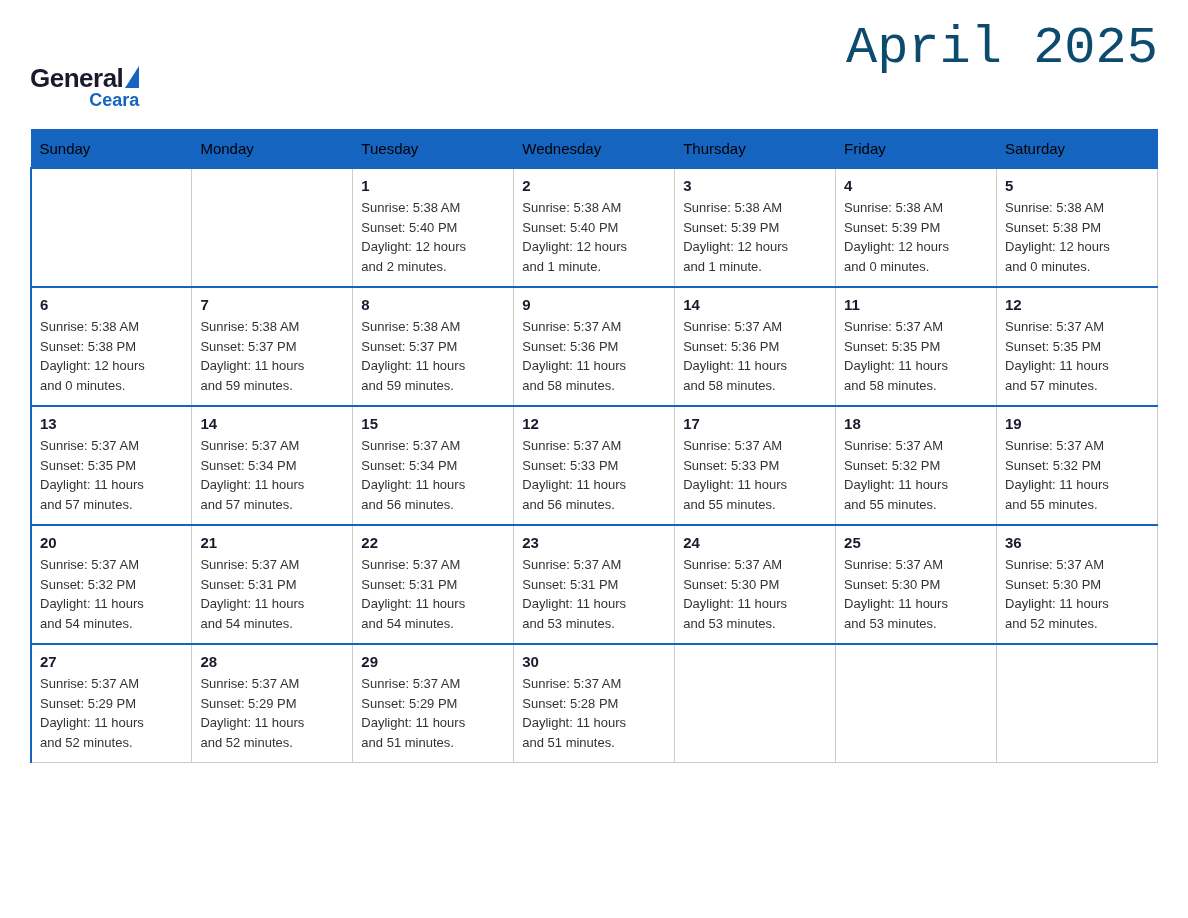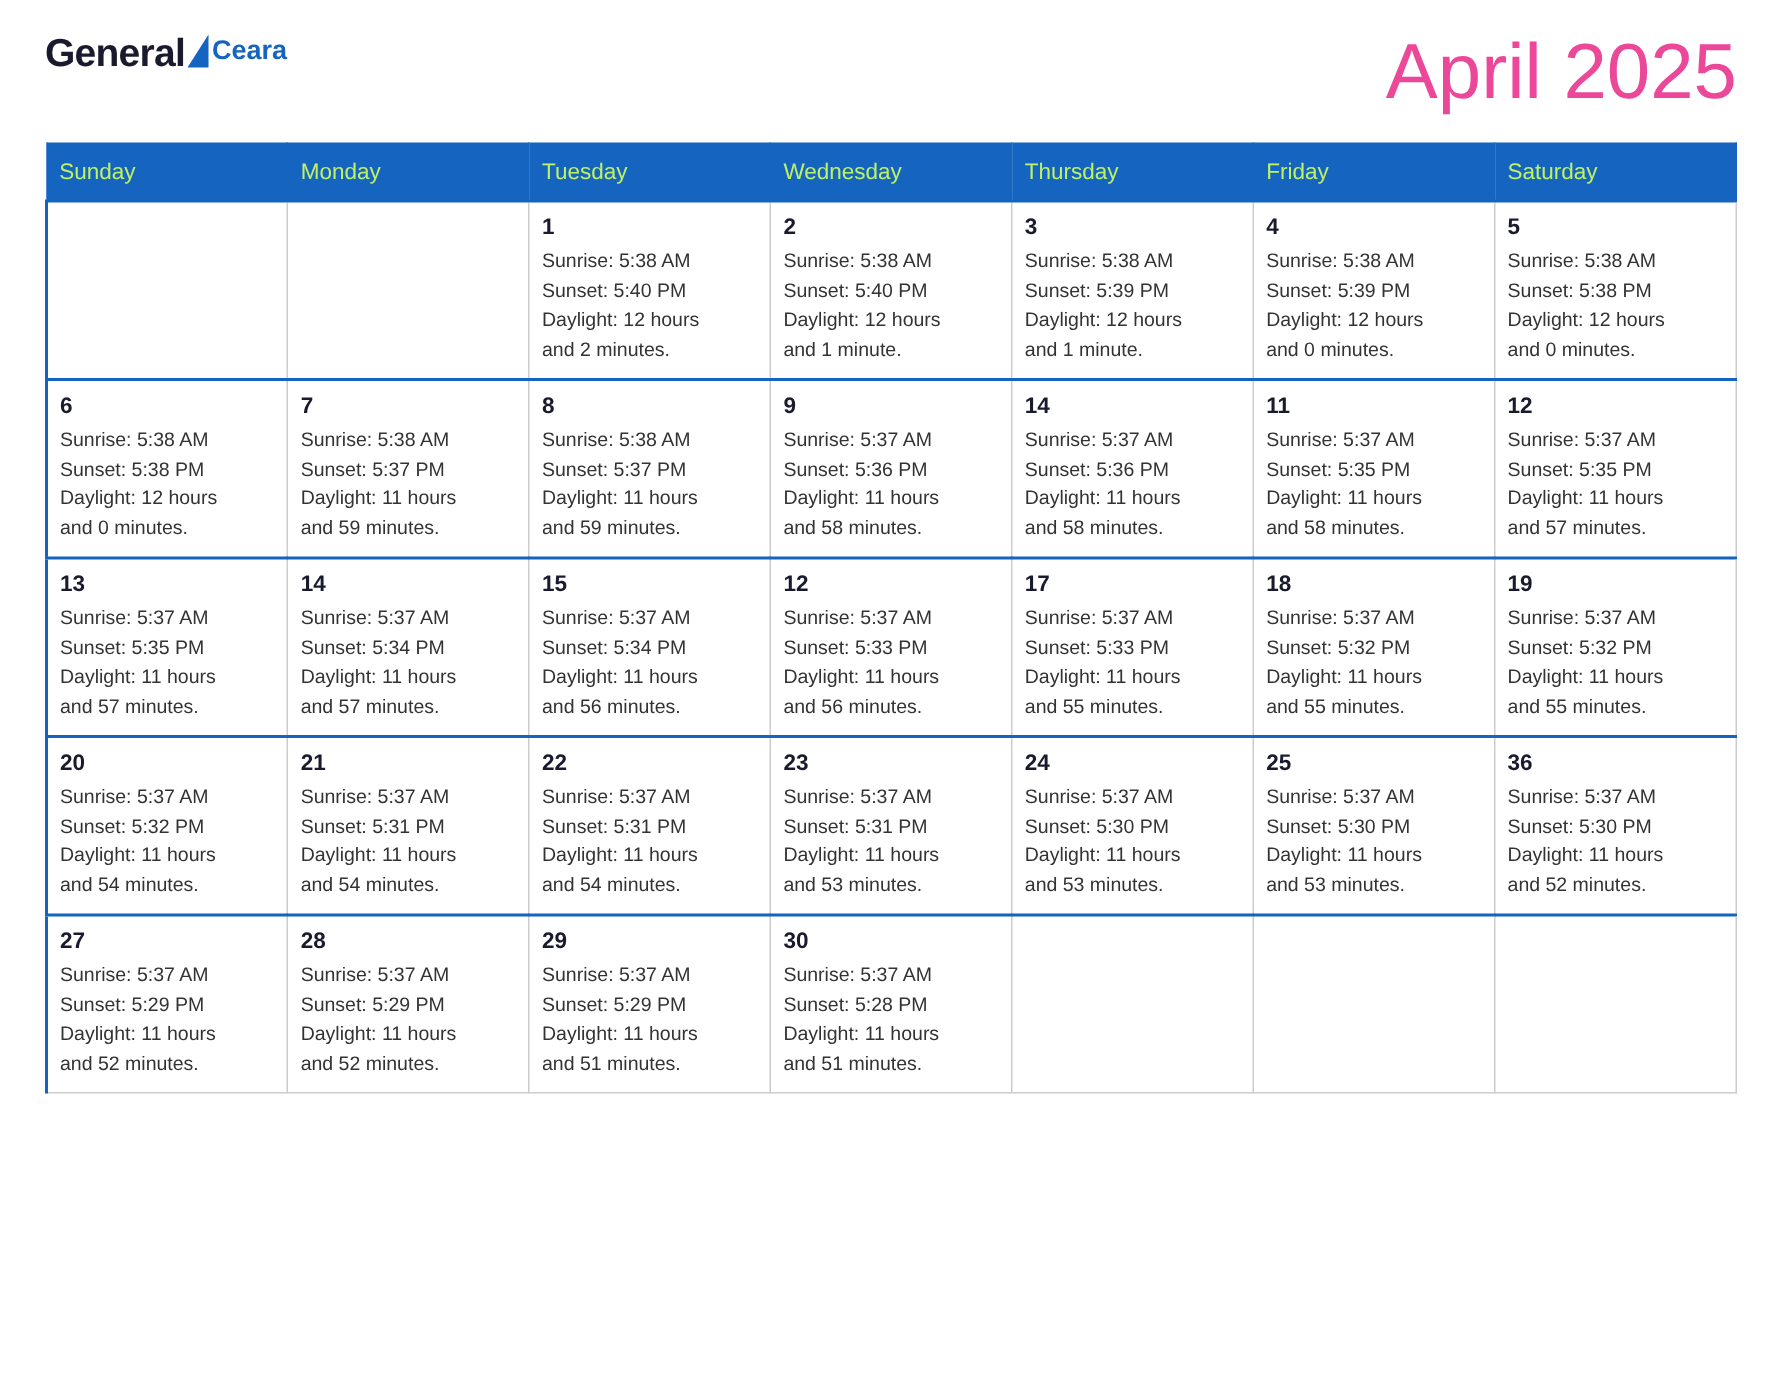--- a/index.html
+++ b/index.html
@@ -12,22 +12,23 @@
       min-height: 918px;
     }
     .header {
       display: flex;
       justify-content: space-between;
       align-items: flex-start;
       margin-bottom: 18px;
     }
     .logo {
       display: flex;
-      flex-direction: row;
-      align-items: center;
+      flex-direction: column;
+      align-items: flex-end;
+      margin-top: 43px;
     }
     .logo-top {
       display: flex;
       align-items: center;
     }
     .logo-general {
       font-size: 26px;
       font-weight: bold;
       color: #1a1a2e;
       letter-spacing: -0.5px;
@@ -45,36 +46,37 @@
       color: #1565c0;
       font-weight: bold;
       margin-top: -4px;
       margin-left: 2px;
     }
     .title-section {
       text-align: right;
     }
     .month-title {
       font-size: 52px;
-      color: #ec4899;
+      color: #0c4a6e;
       font-weight: normal;
       line-height: 1.1;
+      font-family: Liberation Mono, monospace;
     }
     .location {
       font-size: 20px;
       color: #555;
       margin-top: 4px;
     }
     .calendar {
       width: 100%;
       border-collapse: collapse;
     }
     .calendar thead tr th {
       background-color: #1565c0;
-      color: #bef264;
+      color: #000000;
       padding: 10px 8px;
       text-align: left;
       font-size: 15px;
       font-weight: normal;
       border: 1px solid #1565c0;
     }
     .calendar tbody tr td {
       border: 1px solid #ccc;
       vertical-align: top;
       padding: 8px 8px 10px 8px;

